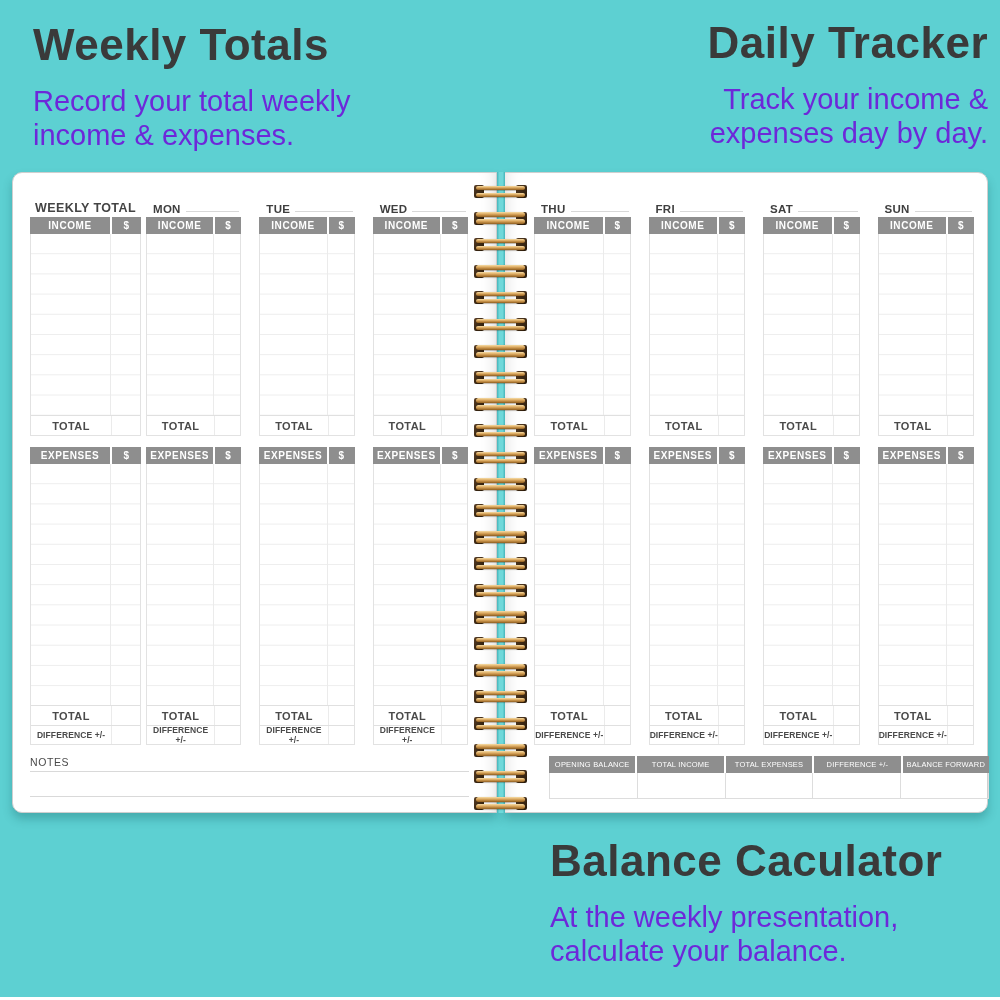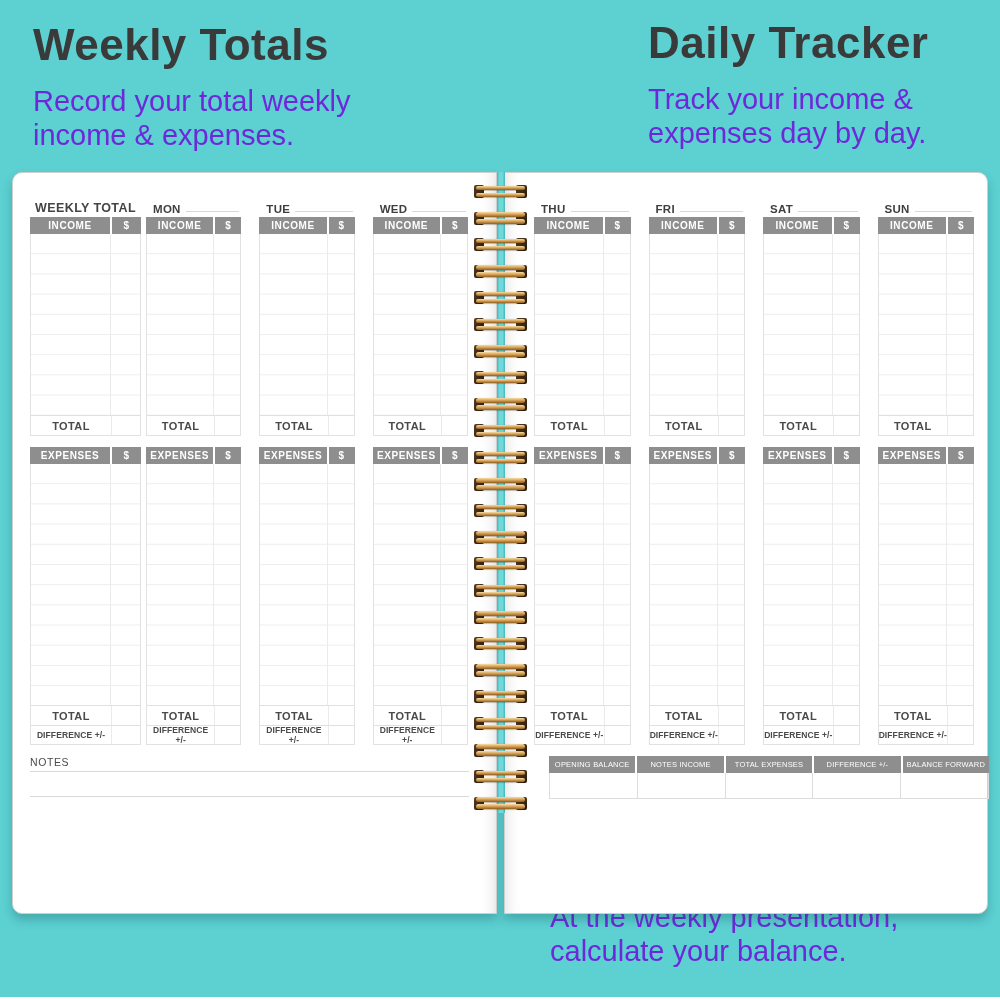--- a/index.html
+++ b/index.html
@@ -4,25 +4,25 @@
 <style>
   * { margin:0; padding:0; box-sizing:border-box; }
   html,body { width:1000px; height:1000px; }
   body { font-family:"Liberation Sans", sans-serif; }
   .stage { position:relative; width:1000px; height:1000px; background:#5dd0d2; overflow:hidden; }
 
   
   .callout-title { font-size:44px; font-weight:700; color:#3a3a3a; letter-spacing:0.5px; }
   .callout-body  { font-size:29px; color:#6d28d9; line-height:1.18; margin-top:14px; }
   .co-tl { position:absolute; left:33px; top:20px; }
-  .co-tr { position:absolute; left:648px; top:18px; width:340px; text-align:left; }
+  .co-tr { position:absolute; left:648px; top:18px; width:340px; text-align:right; }
   .co-br { position:absolute; left:550px; top:836px; }
 
   
-  .page { position:absolute; top:172px; height:742px; background:#fff;
+  .page { position:absolute; top:172px; height:641px; background:#fff;
           border:1px solid #cfcfcf; box-shadow:0 6px 10px rgba(15,85,90,0.30); z-index:1; }
   .page-left  { left:12px;  width:485px; border-radius:10px 0 0 10px;
                 box-shadow:0 6px 10px rgba(15,85,90,0.30), inset -14px 0 16px -14px rgba(0,0,0,0.15); }
   .page-right { left:504px; width:484px; border-radius:0 10px 10px 0;
                 box-shadow:0 6px 10px rgba(15,85,90,0.30), inset 14px 0 16px -14px rgba(0,0,0,0.15); }
 
   .slit { position:absolute; left:497px; top:172px; width:8px; height:641px; z-index:2;
           background:linear-gradient(to right,#45b4b9,#6fd8da 30%,#6fd8da 70%,#45b4b9); }
 
   
@@ -429,21 +429,21 @@
           <span class="cell-dollar"></span>
         </div>
       </div>
     </div>
   </div>
         </div>
     </div>
     <div class="balance">
       <div class="balance-header" id="balance-headers">
           <span class="bal-h">OPENING BALANCE</span>
-          <span class="bal-h">NOTES INCOME</span>
+          <span class="bal-h">TOTAL INCOME</span>
           <span class="bal-h">TOTAL EXPENSES</span>
           <span class="bal-h">DIFFERENCE +/-</span>
           <span class="bal-h">BALANCE FORWARD</span>
         </div>
       <div class="balance-body" id="balance-body">
           <div class="bal-c"></div>
           <div class="bal-c"></div>
           <div class="bal-c"></div>
           <div class="bal-c"></div>
           <div class="bal-c"></div>

